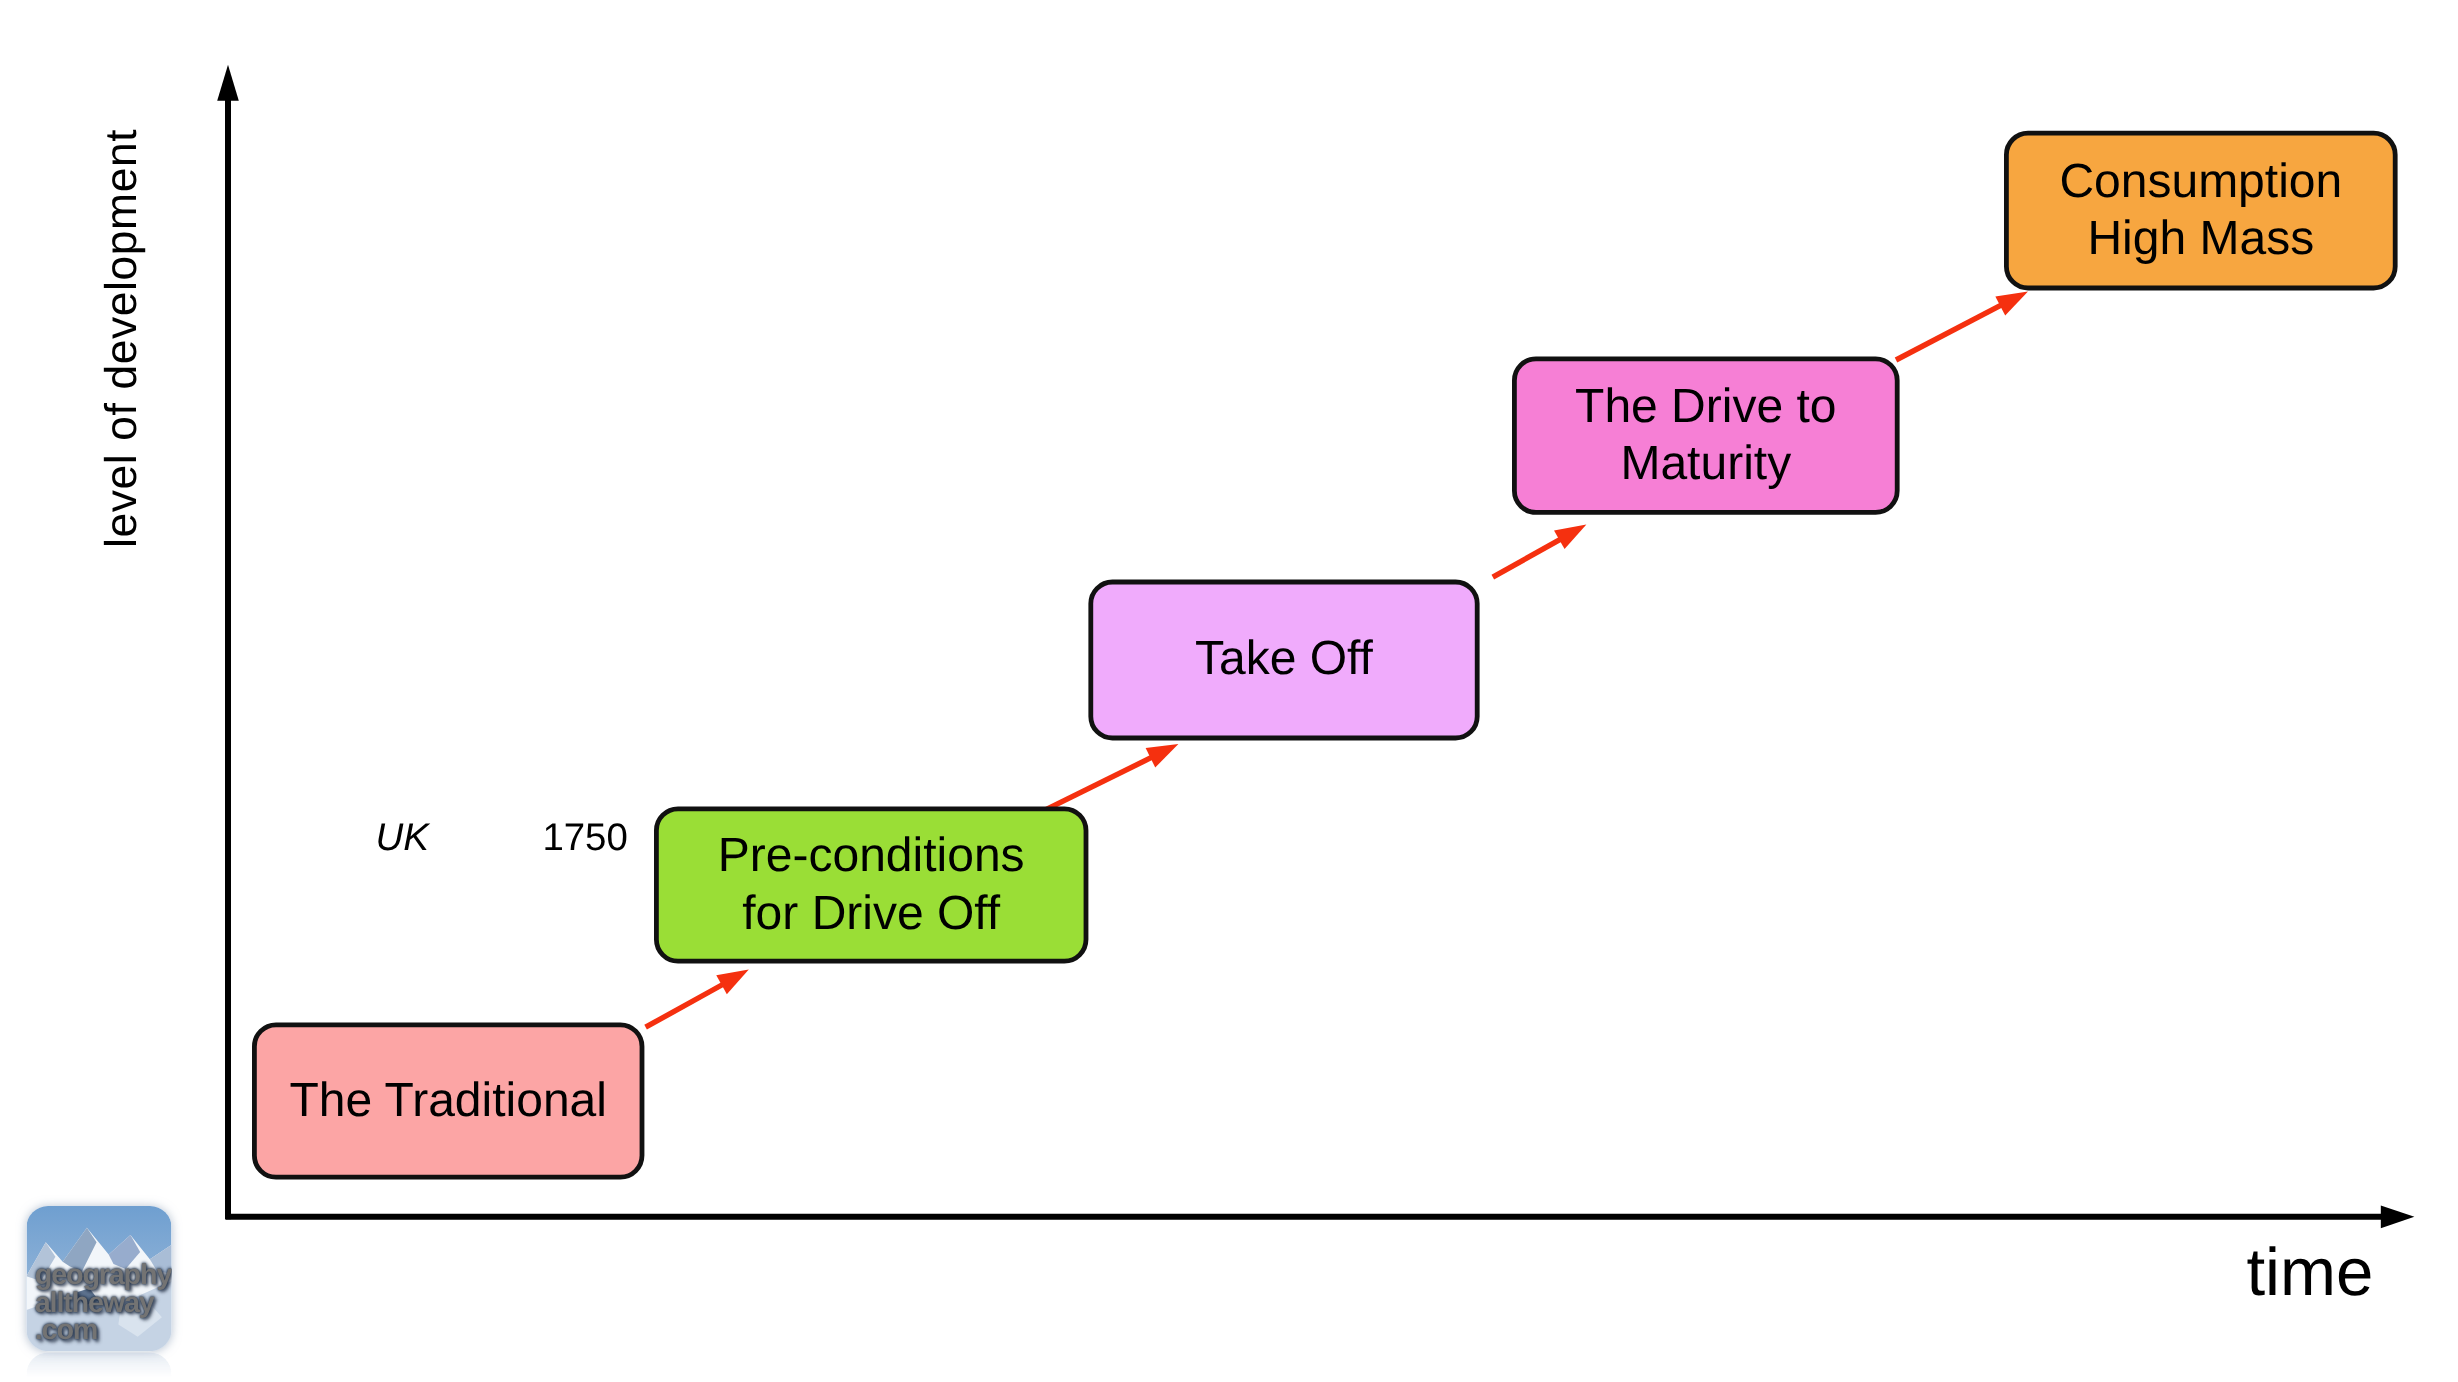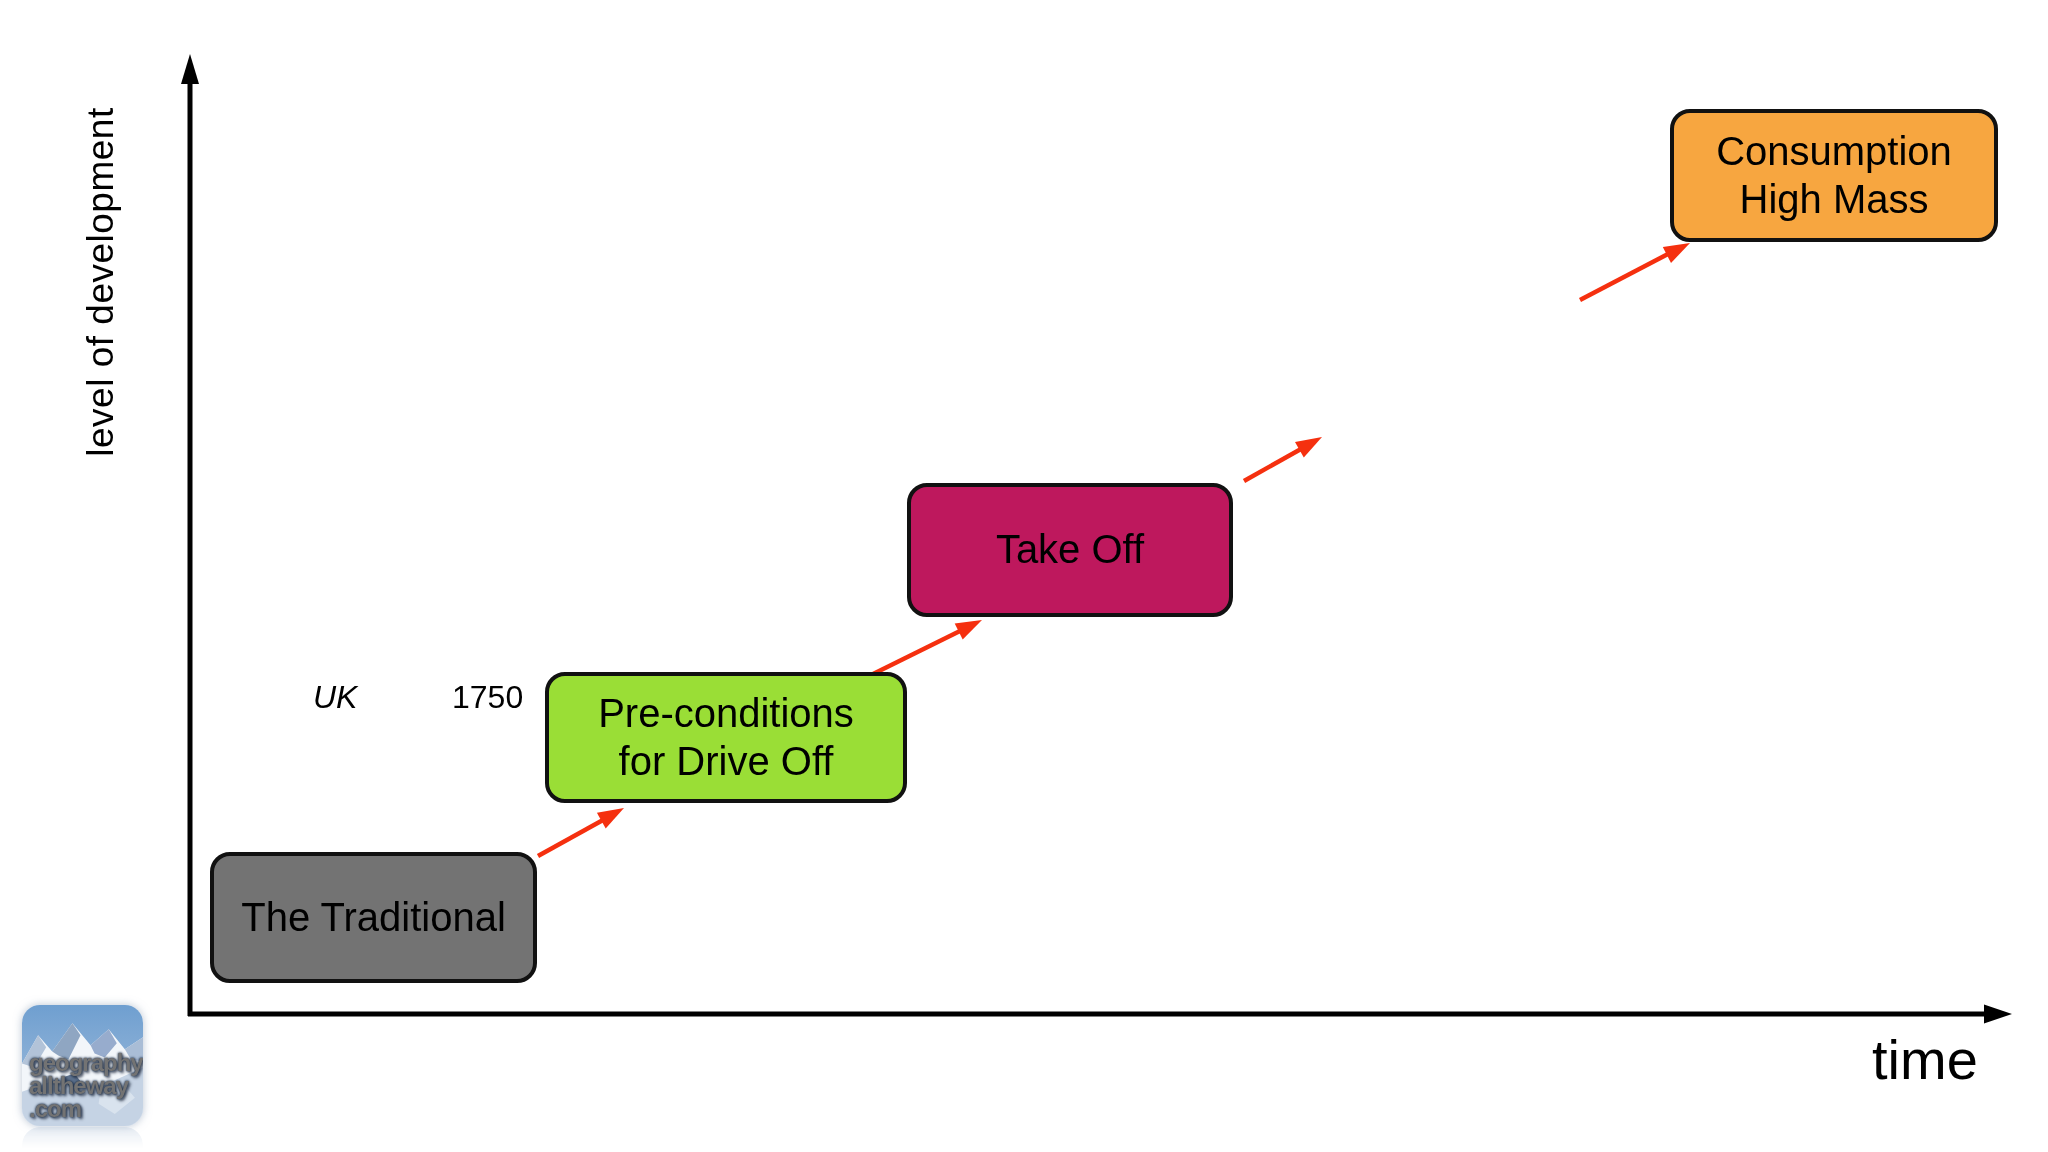--- a/index.html
+++ b/index.html
@@ -88,35 +88,41 @@
       <polygon points="1690,243 1671,263 1662.8,247" style="fill: rgb(245, 48, 15);"></polygon>
     </g>
   </svg>
 
   <div class="ylabel">level of development</div>
   <div class="xlabel">time</div>
 
   <div class="anno anno-country">UK</div>
   <div class="anno anno-year">1750</div>
 
-  <div class="stage stage-1" style="background-color: #737373;">
+  <div class="stage stage-1" style="background-color: #fca5a5;">
     <div class="stage-label">
       <span class="stage-line">The Traditional</span>
     </div>
   </div>
   <div class="stage stage-2" style="background-color: rgb(154, 222, 54);">
     <div class="stage-label">
       <span class="stage-line">Pre-conditions</span>
       <span class="stage-line">for Drive Off</span>
     </div>
   </div>
-  <div class="stage stage-3" style="background-color: #be185d;">
+  <div class="stage stage-3" style="background-color: #f0abfc;">
     <div class="stage-label">
       <span class="stage-line">Take Off</span>
 
+    </div>
+  </div>
+  <div class="stage stage-4" style="background-color: rgb(246, 127, 213);">
+    <div class="stage-label">
+      <span class="stage-line">The Drive to</span>
+      <span class="stage-line">Maturity</span>
     </div>
   </div>
   <div class="stage stage-5" style="background-color: rgb(247, 166, 64);">
     <div class="stage-label">
       <span class="stage-line">Consumption</span>
       <span class="stage-line">High Mass</span>
     </div>
   </div>
 
   <div class="logo">

